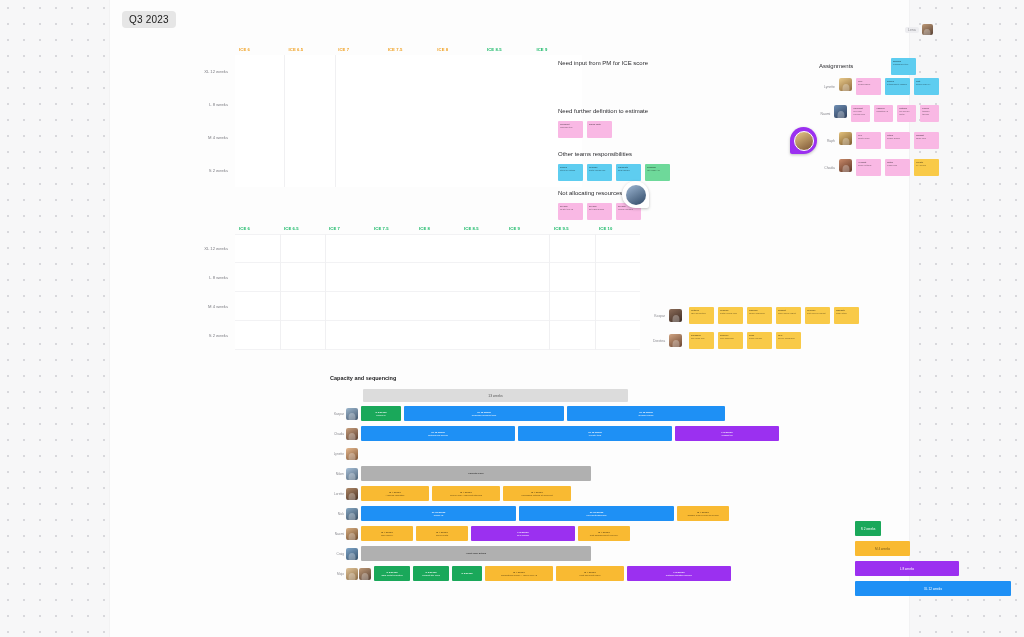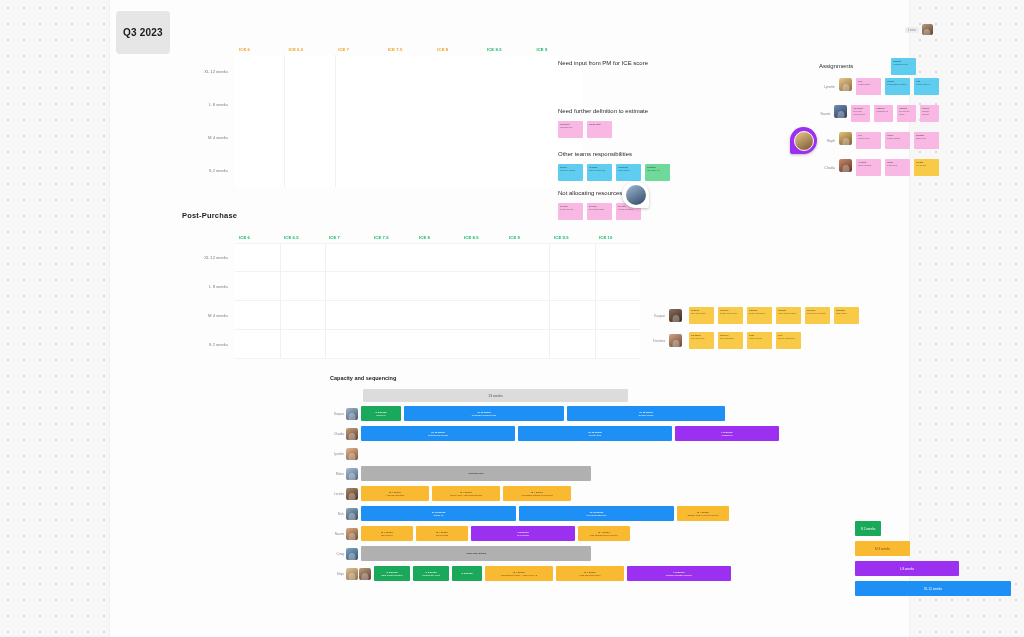--- a/index.html
+++ b/index.html
@@ -12,24 +12,24 @@
     position: relative;
   }
 
   
   #frame {
     position: absolute; left: 110px; top: 0; width: 799px; height: 637px;
     background: #fdfdfd;
     box-shadow: 0 0 0 1px rgba(0,0,0,0.02);
   }
   #frame-title {
-    position: absolute; left: 6px; top: 11px;
+    position: absolute; left: 12px; top: 11px;
     background: #e6e6e6; color: #1a1a1a;
-    font-size: 10px; font-weight: bold;
-    padding: 16px 7px; border-radius: 4px;
+    font-size: 10px; font-weight: normal;
+    padding: 3px 7px; border-radius: 4px;
     letter-spacing: .2px;
   }
 
   
   .sec-title { font-size: 7.5px; font-weight: bold; color: #1d1d1f; letter-spacing: .2px; }
 
   
   .grid-wrap { position: absolute; }
   .ice-head { display: flex; height: 12px; align-items: center; }
   .ice-head .rowlabel-sp { flex: 0 0 var(--lw); }
@@ -234,21 +234,20 @@
             <div class="cell" style="height: 33px;"></div>
             <div class="cell" style="height: 33px;"></div>
             <div class="cell" style="height: 33px;"></div>
             <div class="cell" style="height: 33px;"></div>
           </div>
         </div>
     </div>
   </div>
 
   <div class="grid-wrap" style="left:72px; top:211px; width:458px;">
-    <div class="sec-title">Post-Purchase</div>
     <div class="ice-head" style="--lw:53px; margin-top:11px;" id="post-head">
         <div class="rowlabel-sp"></div>
         <div class="ice-col green">ICE 6</div>
         <div class="ice-col green">ICE 6.5</div>
         <div class="ice-col green">ICE 7</div>
         <div class="ice-col green">ICE 7.5</div>
         <div class="ice-col green">ICE 8</div>
         <div class="ice-col green">ICE 8.5</div>
         <div class="ice-col green">ICE 9</div>
         <div class="ice-col green">ICE 9.5</div>

